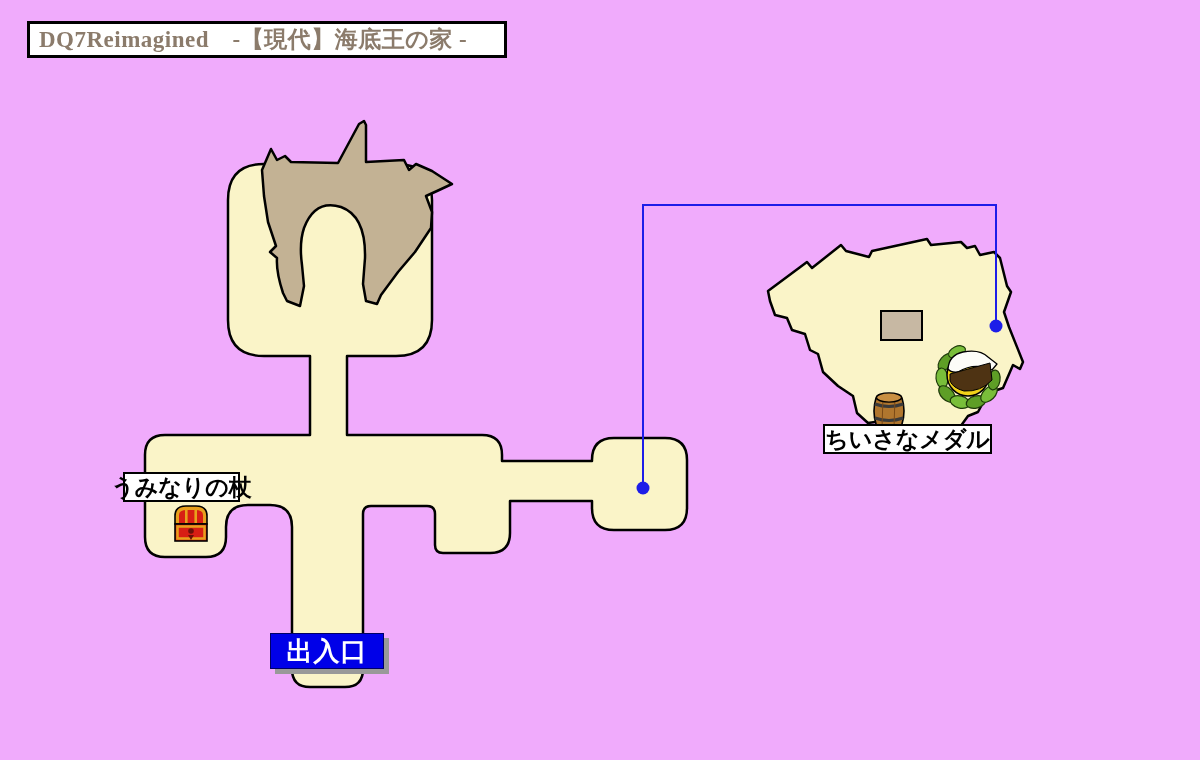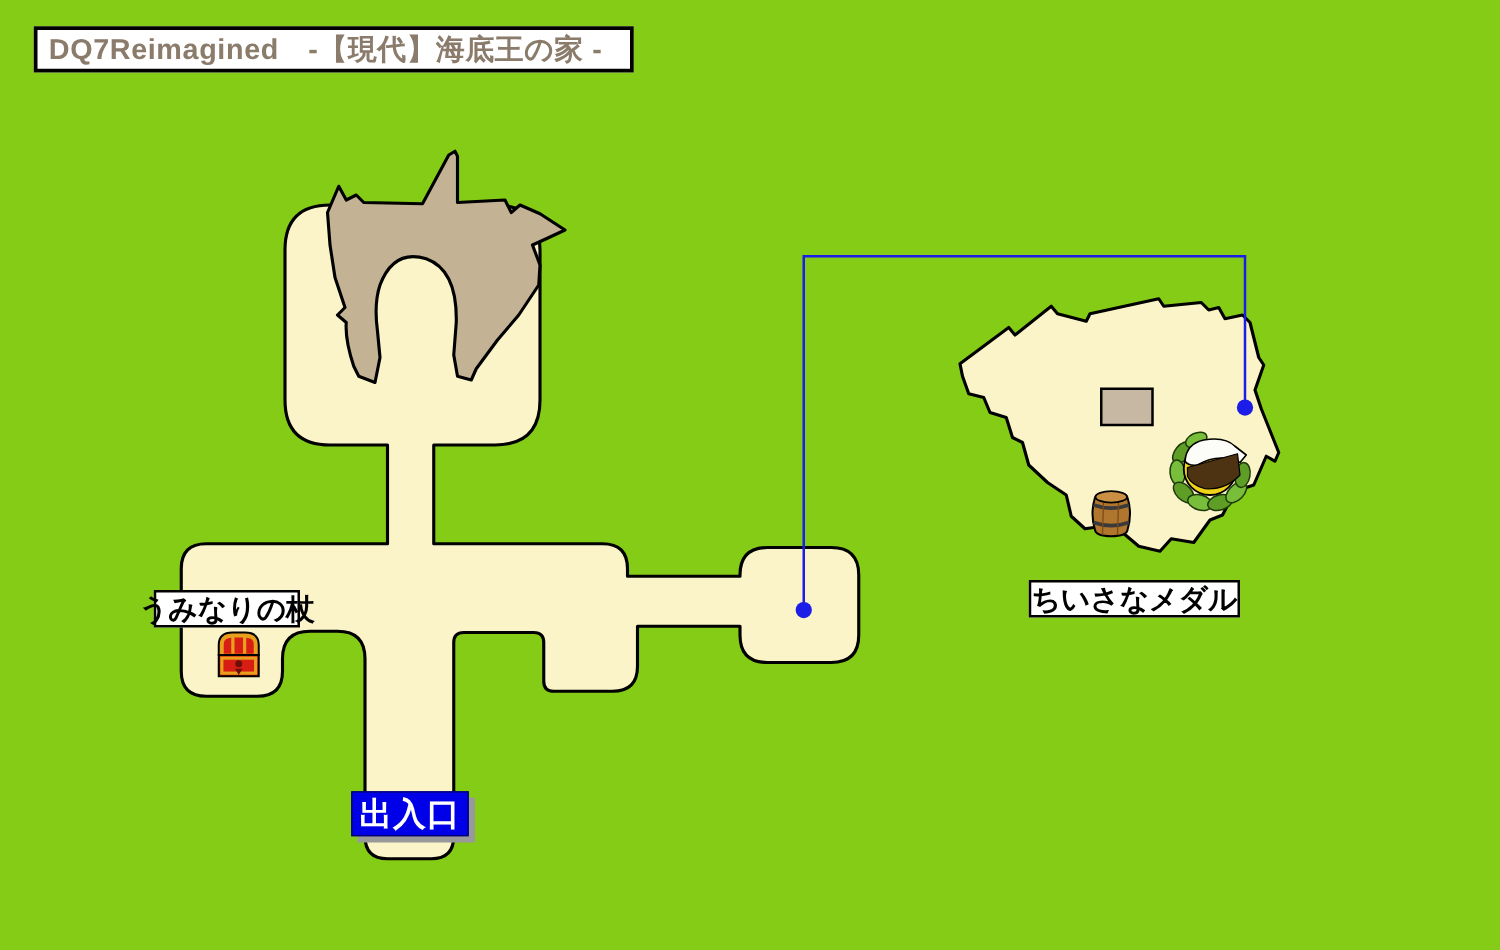--- a/index.html
+++ b/index.html
@@ -1,39 +1,39 @@
 <!DOCTYPE html>
 <html><head>
 <meta charset="utf-8">
 <style>
   html,body{margin:0;padding:0;background:#ffffff;}
   #stage{
-    position:relative;width:1200px;height:760px;background:#84cc16;overflow:hidden;
-    font-family:Liberation Sans, sans-serif;
+    position:relative;width:1200px;height:760px;background:#f0abfc;overflow:hidden;
+    font-family:Liberation Serif, serif;
   }
   #map-svg{position:absolute;left:0;top:0;}
   .floor{stroke:#000000;stroke-width:2.5;stroke-linejoin:round;}
   .rock{stroke:#000000;stroke-width:2.5;stroke-linejoin:round;}
   .island{stroke:#000000;stroke-width:2.5;stroke-linejoin:round;}
   .building{stroke:#000000;stroke-width:2;}
   .route{fill:none;stroke-width:2;}
   .lbl{
     position:absolute;box-sizing:border-box;background:#ffffff;border:2.5px solid #000000;
     display:flex;align-items:center;justify-content:center;color:#000000;
     font-weight:600;white-space:nowrap;
   }
   #title-box{
     left:27px;top:21px;width:480px;height:37px;border-width:3px;
     justify-content:flex-start;padding-left:9px;
     font-weight:bold;font-size:23px;color:#8B7B6B;letter-spacing:0.5px;
   }
   #label-item{left:123px;top:472px;width:117px;height:30px;font-size:23px;}
-  #label-medal{left:823px;top:464px;width:169px;height:30px;font-size:23px;}
+  #label-medal{left:823px;top:424px;width:169px;height:30px;font-size:23px;}
   #label-entrance{
-    position:absolute;box-sizing:border-box;left:281px;top:633px;width:94px;height:36px;
+    position:absolute;box-sizing:border-box;left:270px;top:633px;width:114px;height:36px;
     background:#0000E8;border:1px solid #000066;color:#ffffff;font-weight:bold;font-size:26px;
     display:flex;align-items:center;justify-content:center;letter-spacing:1px;
     box-shadow:5px 5px 0 0 #999999;white-space:nowrap;
   }
 </style>
 </head>
 <body>
 
 <div id="stage">
 

